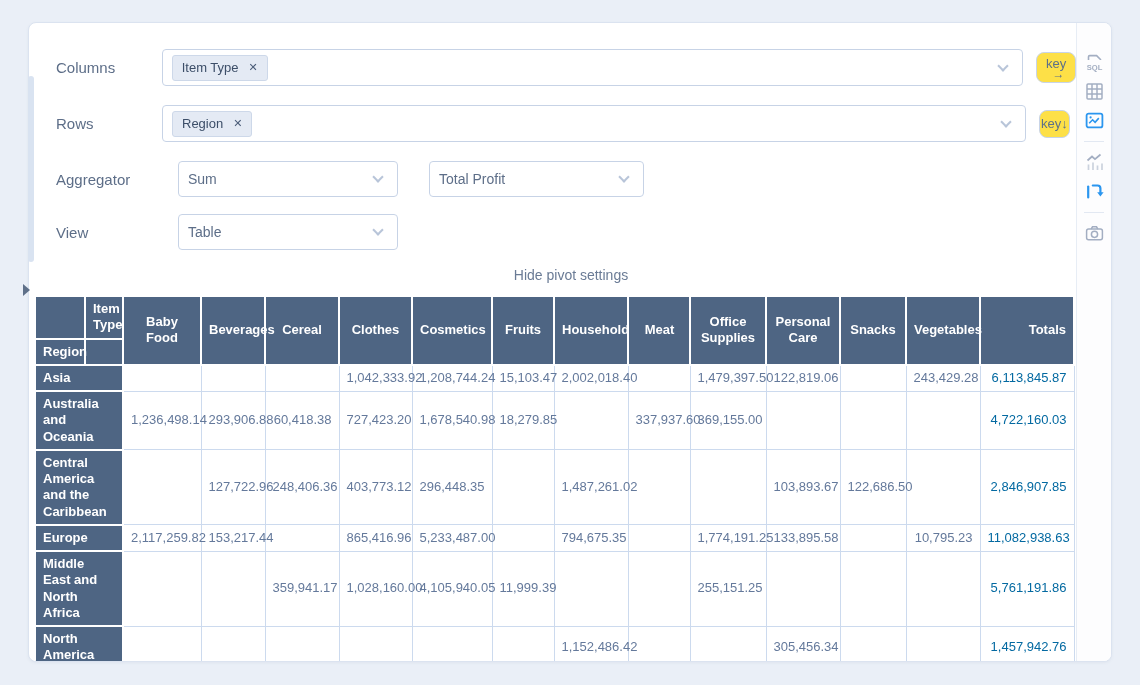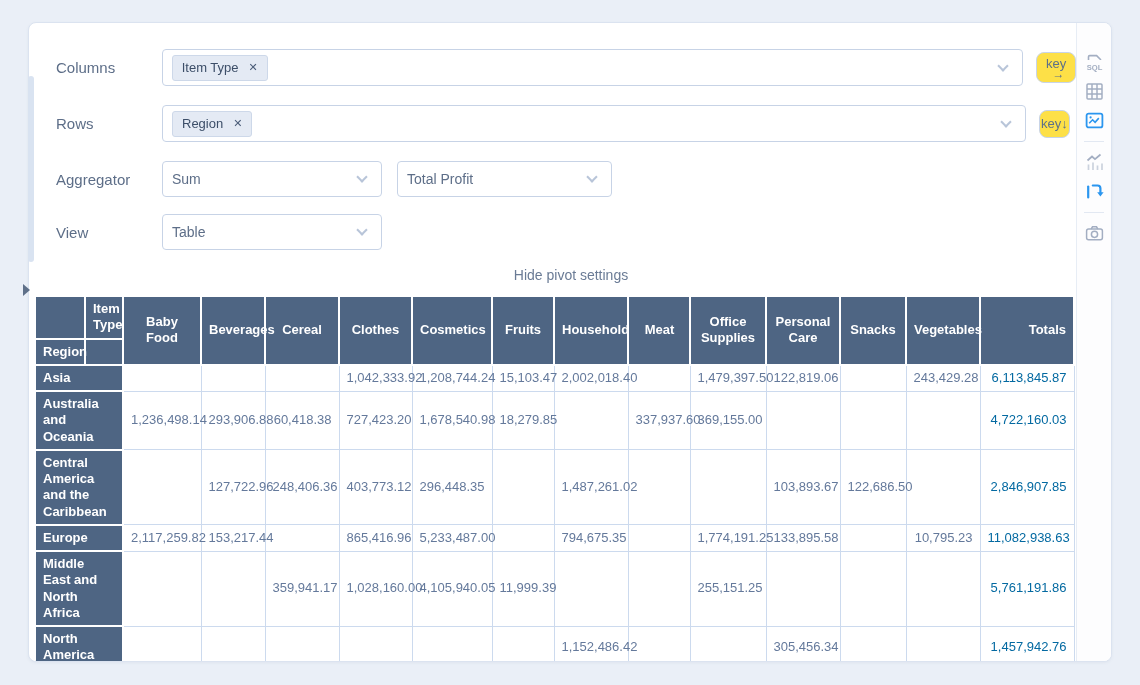--- a/index.html
+++ b/index.html
@@ -14,21 +14,21 @@
     position:absolute; left:28px; top:22px; width:1084px; height:640px;
     background:#fff; border:1px solid #dbe3f0; border-radius:8px;
     box-shadow:0 1px 3px rgba(90,110,140,.08);
     overflow:hidden;
   }
   .main { position:absolute; left:0; top:0; right:35px; bottom:0; }
 
   
   .settings { padding:26px 0 0 27px; }
   .srow { display:flex; align-items:center; margin-bottom:19px; }
-  .srow.agg { margin-bottom:17px; }
+  .srow.agg { margin-bottom:17px;gap:16px; }
   .slabel { width:106px; font-size:15px; color:#5d6e88; }
   .select-box {
     position:relative; display:flex; align-items:center;
     height:37px; border:1px solid #c7d3e6; border-radius:4px;
     background:#fff; padding:0 34px 0 9px;
   }
   .select-box.wide { width:864px; }
   .select-box.med  { width:220px; margin-right:15px; height:36px; }
   .select-box.med2 { width:215px; height:36px; }
   .select-value { font-size:14px; color:#5d6e88; }

